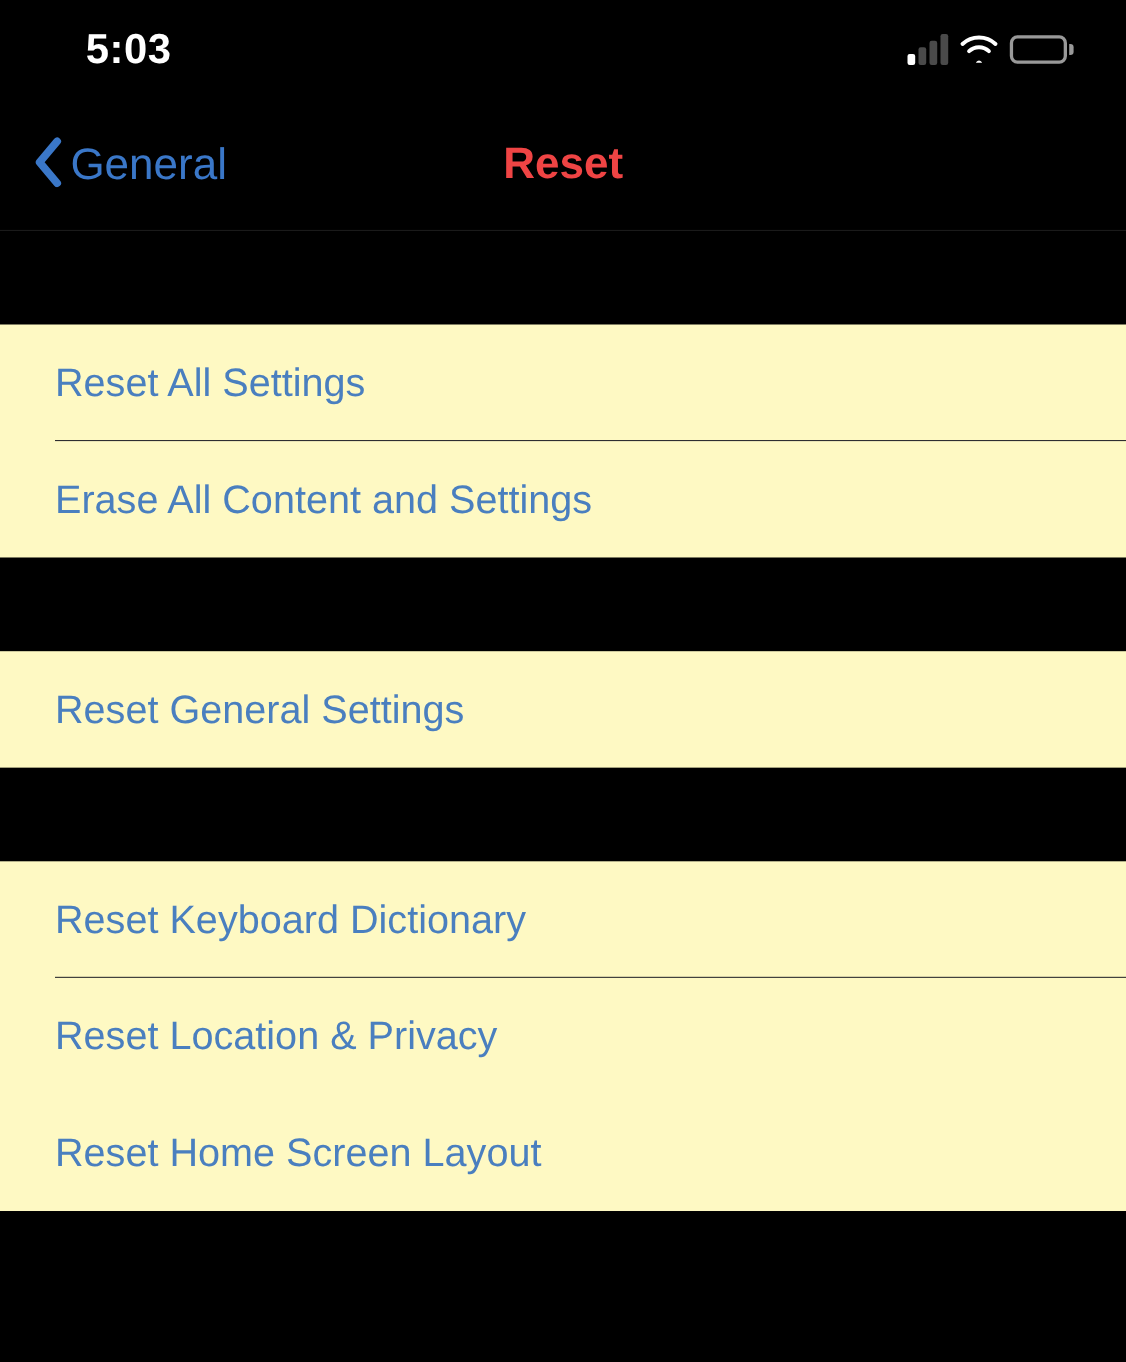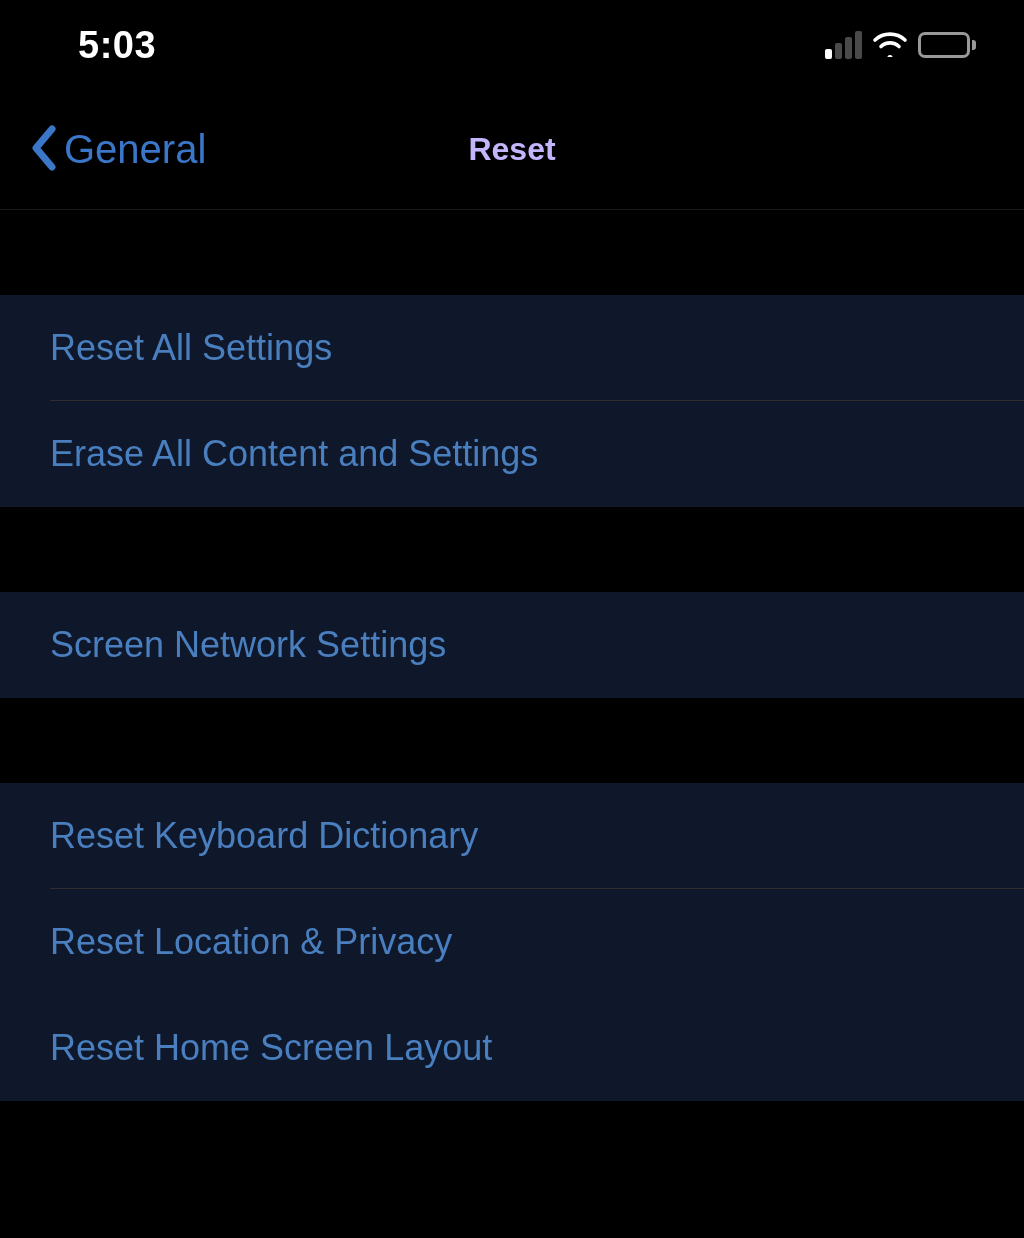--- a/index.html
+++ b/index.html
@@ -91,32 +91,32 @@
     }
     .back-chevron {
       display: inline-block;
       margin-right: 6px;
     }
     .back-label {
       font-size: 40px;
       font-weight: 400;
     }
     .nav-title {
-      font-size: 32px;
+      font-size: 40px;
       font-weight: 600;
-      color: #c4b5fd;
+      color: #ef4444;
     }
 
     
     .group-gap {
       height: 85px;
       background: #000;
     }
     .group {
-      background: #0f172a;
+      background: #fef9c3;
     }
     .row {
       display: flex;
       align-items: center;
       height: 106px;
       padding: 0 50px;
       position: relative;
       cursor: pointer;
     }
     .row-label {
@@ -184,21 +184,21 @@
     </div>
     <div class="row">
       <span class="row-label">Erase All Content and Settings</span>
 
     </div>
   </div>
 
   <div class="group-gap"></div>
   <div class="group">
     <div class="row">
-      <span class="row-label">Screen Network Settings</span>
+      <span class="row-label">Reset General Settings</span>
 
     </div>
   </div>
 
   <div class="group-gap"></div>
   <div class="group">
     <div class="row">
       <span class="row-label">Reset Keyboard Dictionary</span>
       <div class="row-sep"></div>
     </div>

